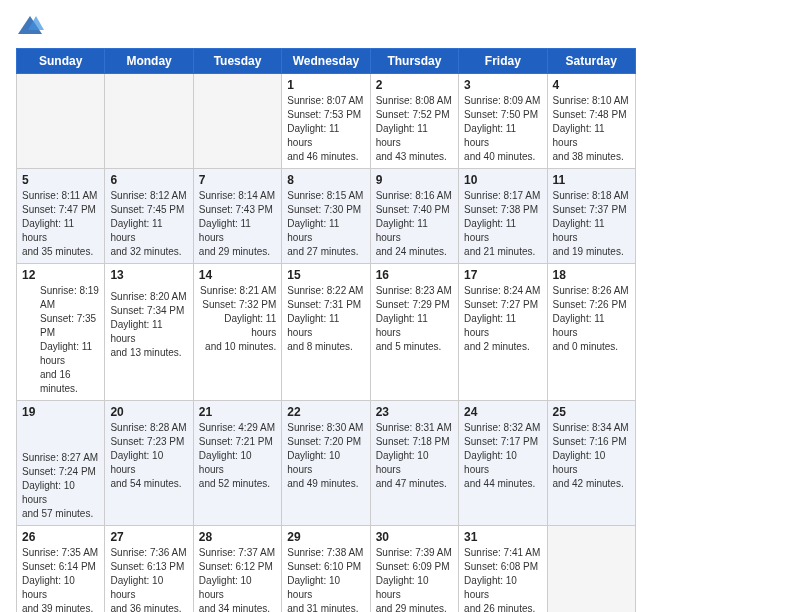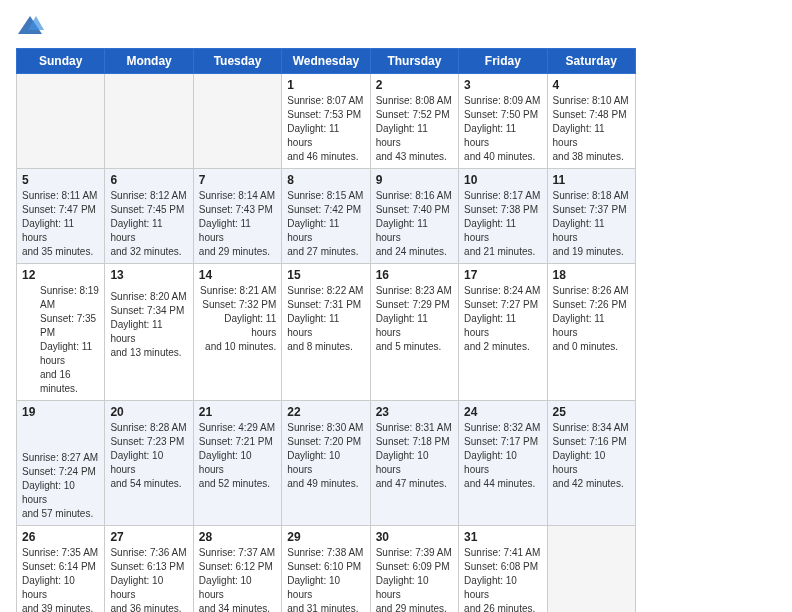--- a/index.html
+++ b/index.html
@@ -189,21 +189,21 @@
           <td>
             <div class="day-number">7</div>
             <div class="cell-text" style="white-space: pre-line;">Sunrise: 8:14 AM
 Sunset: 7:43 PM
 Daylight: 11 hours
 and 29 minutes.</div>
           </td>
           <td>
             <div class="day-number">8</div>
             <div class="cell-text" style="white-space: pre-line;">Sunrise: 8:15 AM
-Sunset: 7:42 PM
+Sunset: 7:30 PM
 Daylight: 11 hours
 and 27 minutes.</div>
           </td>
           <td>
             <div class="day-number">9</div>
             <div class="cell-text" style="white-space: pre-line;">Sunrise: 8:16 AM
 Sunset: 7:40 PM
 Daylight: 11 hours
 and 24 minutes.</div>
           </td>

